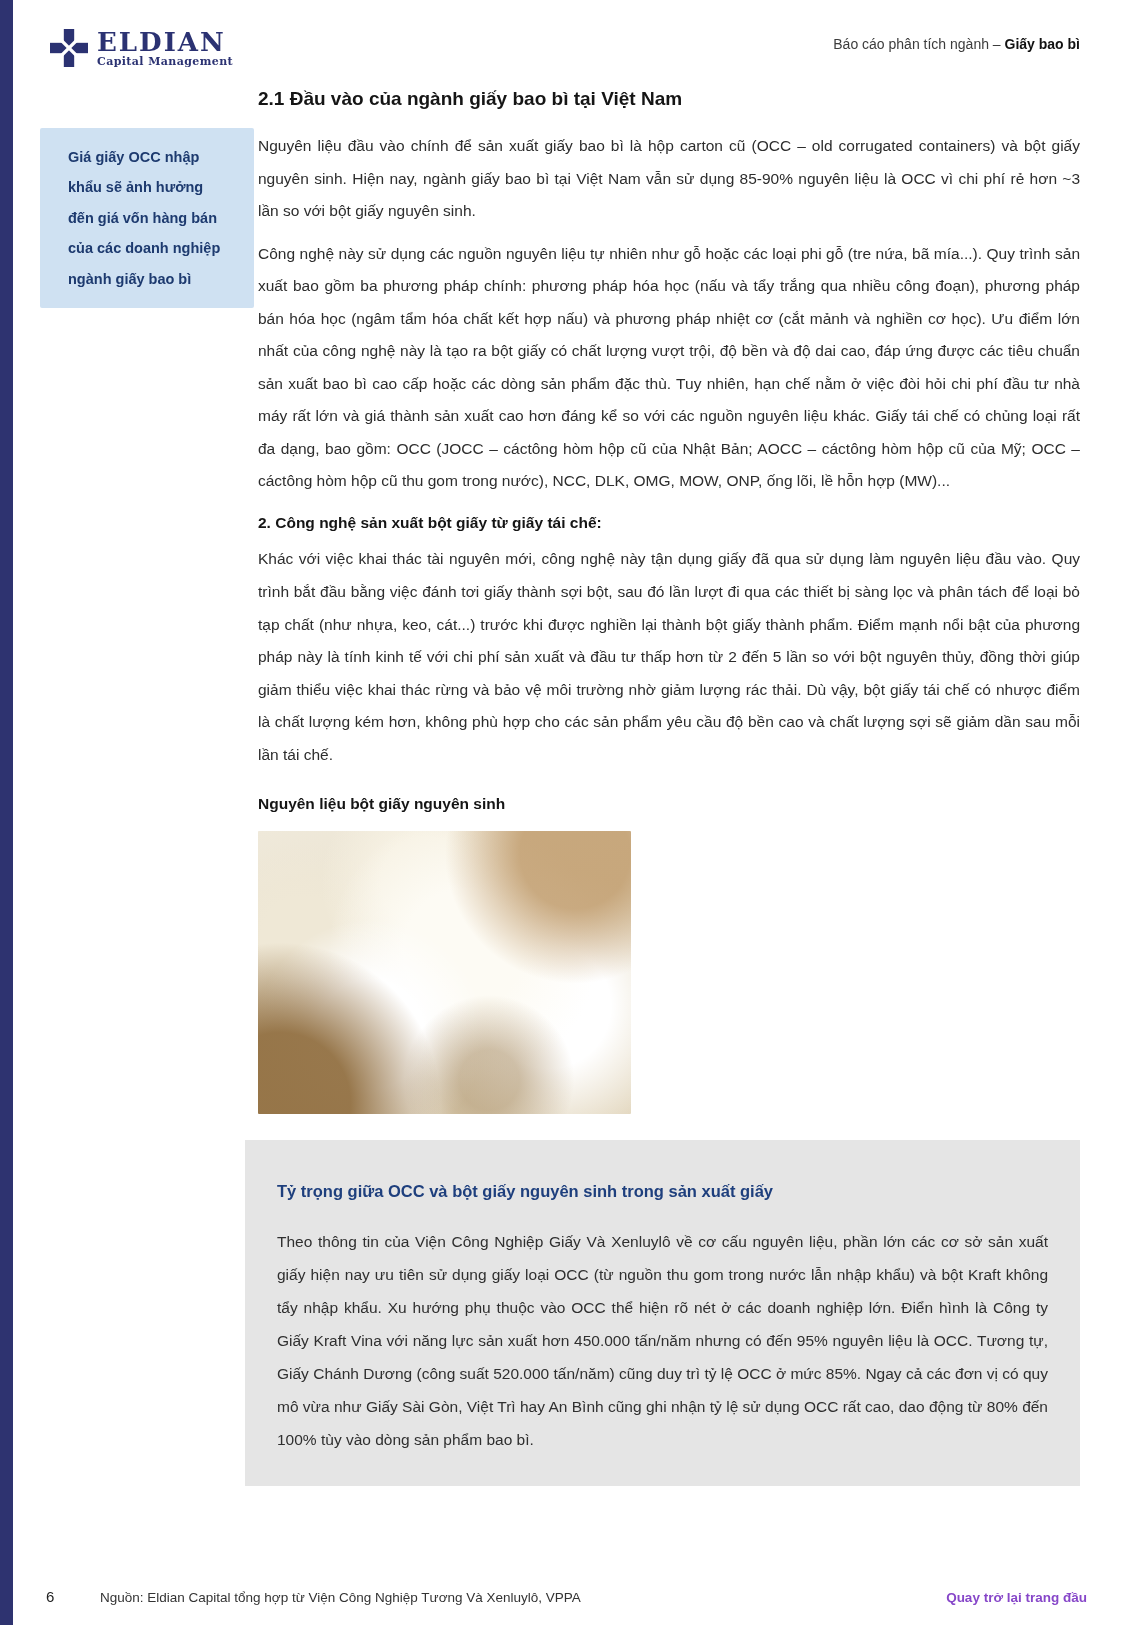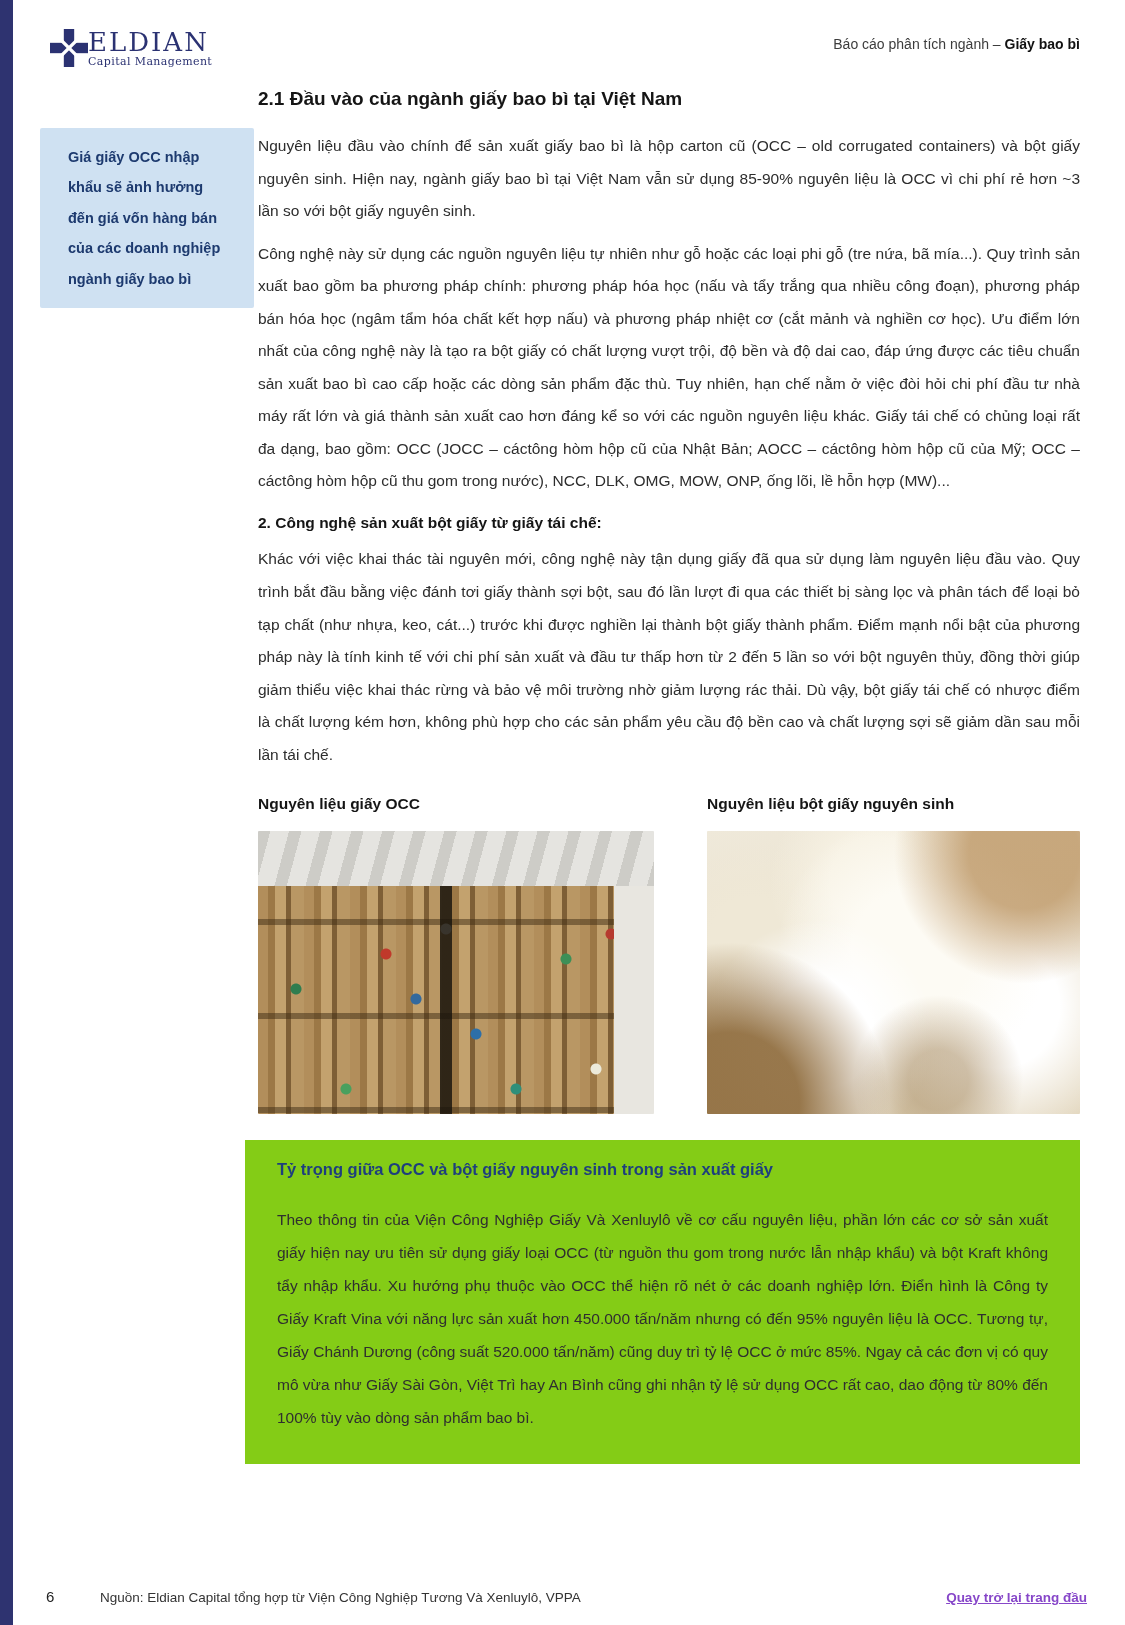--- a/index.html
+++ b/index.html
@@ -4,21 +4,21 @@
 <style>
   html,body{margin:0;padding:0;}
   body{
     width:1125px;height:1625px;position:relative;background:#ffffff;
     font-family:"Liberation Sans","DejaVu Sans",sans-serif;color:#2d2d2d;
     overflow:hidden;
   }
   .left-strip{position:absolute;left:0;top:0;width:13px;height:1625px;background:#2e3370;}
 
   
-  .logo{position:absolute;left:50px;top:26px;display:flex;align-items:center;}
+  .logo{position:absolute;left:50px;top:26px;display:flex;align-items:center;gap:9px;font-weight:bold;}
   .logo svg{display:block;}
   .logo-text{display:flex;flex-direction:column;line-height:1;}
   .logo-name{font-family:"DejaVu Serif","Liberation Serif",serif;font-size:26px;color:#2b3272;letter-spacing:2px;}
   .logo-tagline{font-family:"DejaVu Serif","Liberation Serif",serif;font-size:11px;color:#2b3272;margin-top:1px;letter-spacing:.4px;}
   .header-right{position:absolute;top:36px;right:45px;font-size:14px;color:#3c3c3c;margin-left:48px;}
   .header-right b{color:#111;}
 
   
   .sidebar-box{
     position:absolute;left:40px;top:128px;width:158px;
@@ -88,32 +88,32 @@
       radial-gradient(circle at 30% 72%,#ffffff 0 55px,rgba(255,255,255,0) 115px),
       radial-gradient(circle at 55% 42%,#fdfbf4 0 60px,transparent 135px),
       radial-gradient(circle at 78% 62%,#ffffff 0 62px,transparent 140px),
       radial-gradient(circle at 45% 18%,#f7f2e4 0 45px,transparent 105px),
       radial-gradient(circle at 12% 38%,#efe8d6 0 42px,transparent 100px),
       linear-gradient(160deg,#efe9da 0%,#e2d6bd 100%);
   }
 
   
   .callout-box{
-    margin:26px 0 0 -13px;width:771px;background:#84cc16;
-    padding:20px 32px 30px 32px;
+    margin:26px 0 0 -13px;width:771px;background:#e5e5e5;
+    padding:42px 32px 30px 32px;
   }
   .callout-title{font-size:16.5px;font-weight:bold;color:#1e3f7d;margin:0 0 24px 0;}
   .callout-body{font-size:15.5px;line-height:2.13;text-align:justify;color:#2f2f2f;margin:0;}
 
   
   .page-number{position:absolute;left:46px;top:1588px;font-size:15px;color:#222;}
   .footer-source{position:absolute;left:100px;top:1590px;font-size:13.5px;color:#333;}
   .back-link{
     position:absolute;right:38px;top:1590px;font-size:13.5px;font-weight:bold;
-    color:#8747c9;text-decoration:underline;cursor:pointer;
+    color:#8747c9;cursor:pointer;
   }
 </style>
 </head>
 <body>
 
 <div class="left-strip"></div>
 
 <div class="logo">
   <span>
     <svg width="38" height="44" viewBox="0 0 44 48">
@@ -144,24 +144,20 @@
 
   <p class="para">Nguyên liệu đầu vào chính để sản xuất giấy bao bì là hộp carton cũ (OCC – old corrugated containers) và bột giấy nguyên sinh. Hiện nay, ngành giấy bao bì tại Việt Nam vẫn sử dụng 85-90% nguyên liệu là OCC vì chi phí rẻ hơn ~3 lần so với bột giấy nguyên sinh.</p>
 
   <p class="para">Công nghệ này sử dụng các nguồn nguyên liệu tự nhiên như gỗ hoặc các loại phi gỗ (tre nứa, bã mía...). Quy trình sản xuất bao gồm ba phương pháp chính: phương pháp hóa học (nấu và tẩy trắng qua nhiều công đoạn), phương pháp bán hóa học (ngâm tẩm hóa chất kết hợp nấu) và phương pháp nhiệt cơ (cắt mảnh và nghiền cơ học). Ưu điểm lớn nhất của công nghệ này là tạo ra bột giấy có chất lượng vượt trội, độ bền và độ dai cao, đáp ứng được các tiêu chuẩn sản xuất bao bì cao cấp hoặc các dòng sản phẩm đặc thù. Tuy nhiên, hạn chế nằm ở việc đòi hỏi chi phí đầu tư nhà máy rất lớn và giá thành sản xuất cao hơn đáng kể so với các nguồn nguyên liệu khác. Giấy tái chế có chủng loại rất đa dạng, bao gồm: OCC (JOCC – cáctông hòm hộp cũ của Nhật Bản; AOCC – cáctông hòm hộp cũ của Mỹ; OCC – cáctông hòm hộp cũ thu gom trong nước), NCC, DLK, OMG, MOW, ONP, ống lõi, lề hỗn hợp (MW)...</p>
 
   <h3 class="subhead">2. Công nghệ sản xuất bột giấy từ giấy tái chế:</h3>
   <p class="para">Khác với việc khai thác tài nguyên mới, công nghệ này tận dụng giấy đã qua sử dụng làm nguyên liệu đầu vào. Quy trình bắt đầu bằng việc đánh tơi giấy thành sợi bột, sau đó lần lượt đi qua các thiết bị sàng lọc và phân tách để loại bỏ tạp chất (như nhựa, keo, cát...) trước khi được nghiền lại thành bột giấy thành phẩm. Điểm mạnh nổi bật của phương pháp này là tính kinh tế với chi phí sản xuất và đầu tư thấp hơn từ 2 đến 5 lần so với bột nguyên thủy, đồng thời giúp giảm thiểu việc khai thác rừng và bảo vệ môi trường nhờ giảm lượng rác thải. Dù vậy, bột giấy tái chế có nhược điểm là chất lượng kém hơn, không phù hợp cho các sản phẩm yêu cầu độ bền cao và chất lượng sợi sẽ giảm dần sau mỗi lần tái chế.</p>
 
   <div class="figure-row">
     <div class="figure">
-      <div class="fig-caption">Nguyên liệu giấy OCC</div>
-      <div class="fig-img img-occ"></div>
-    </div>
-    <div class="figure">
       <div class="fig-caption">Nguyên liệu bột giấy nguyên sinh</div>
       <div class="fig-img img-pulp"></div>
     </div>
   </div>
 
   <div class="callout-box">
     <div class="callout-title">Tỷ trọng giữa OCC và bột giấy nguyên sinh trong sản xuất giấy</div>
     <p class="callout-body">Theo thông tin của Viện Công Nghiệp Giấy Và Xenluylô về cơ cấu nguyên liệu, phần lớn các cơ sở sản xuất giấy hiện nay ưu tiên sử dụng giấy loại OCC (từ nguồn thu gom trong nước lẫn nhập khẩu) và bột Kraft không tẩy nhập khẩu. Xu hướng phụ thuộc vào OCC thể hiện rõ nét ở các doanh nghiệp lớn. Điển hình là Công ty Giấy Kraft Vina với năng lực sản xuất hơn 450.000 tấn/năm nhưng có đến 95% nguyên liệu là OCC. Tương tự, Giấy Chánh Dương (công suất 520.000 tấn/năm) cũng duy trì tỷ lệ OCC ở mức 85%. Ngay cả các đơn vị có quy mô vừa như Giấy Sài Gòn, Việt Trì hay An Bình cũng ghi nhận tỷ lệ sử dụng OCC rất cao, dao động từ 80% đến 100% tùy vào dòng sản phẩm bao bì.</p>
   </div>
 </div>

